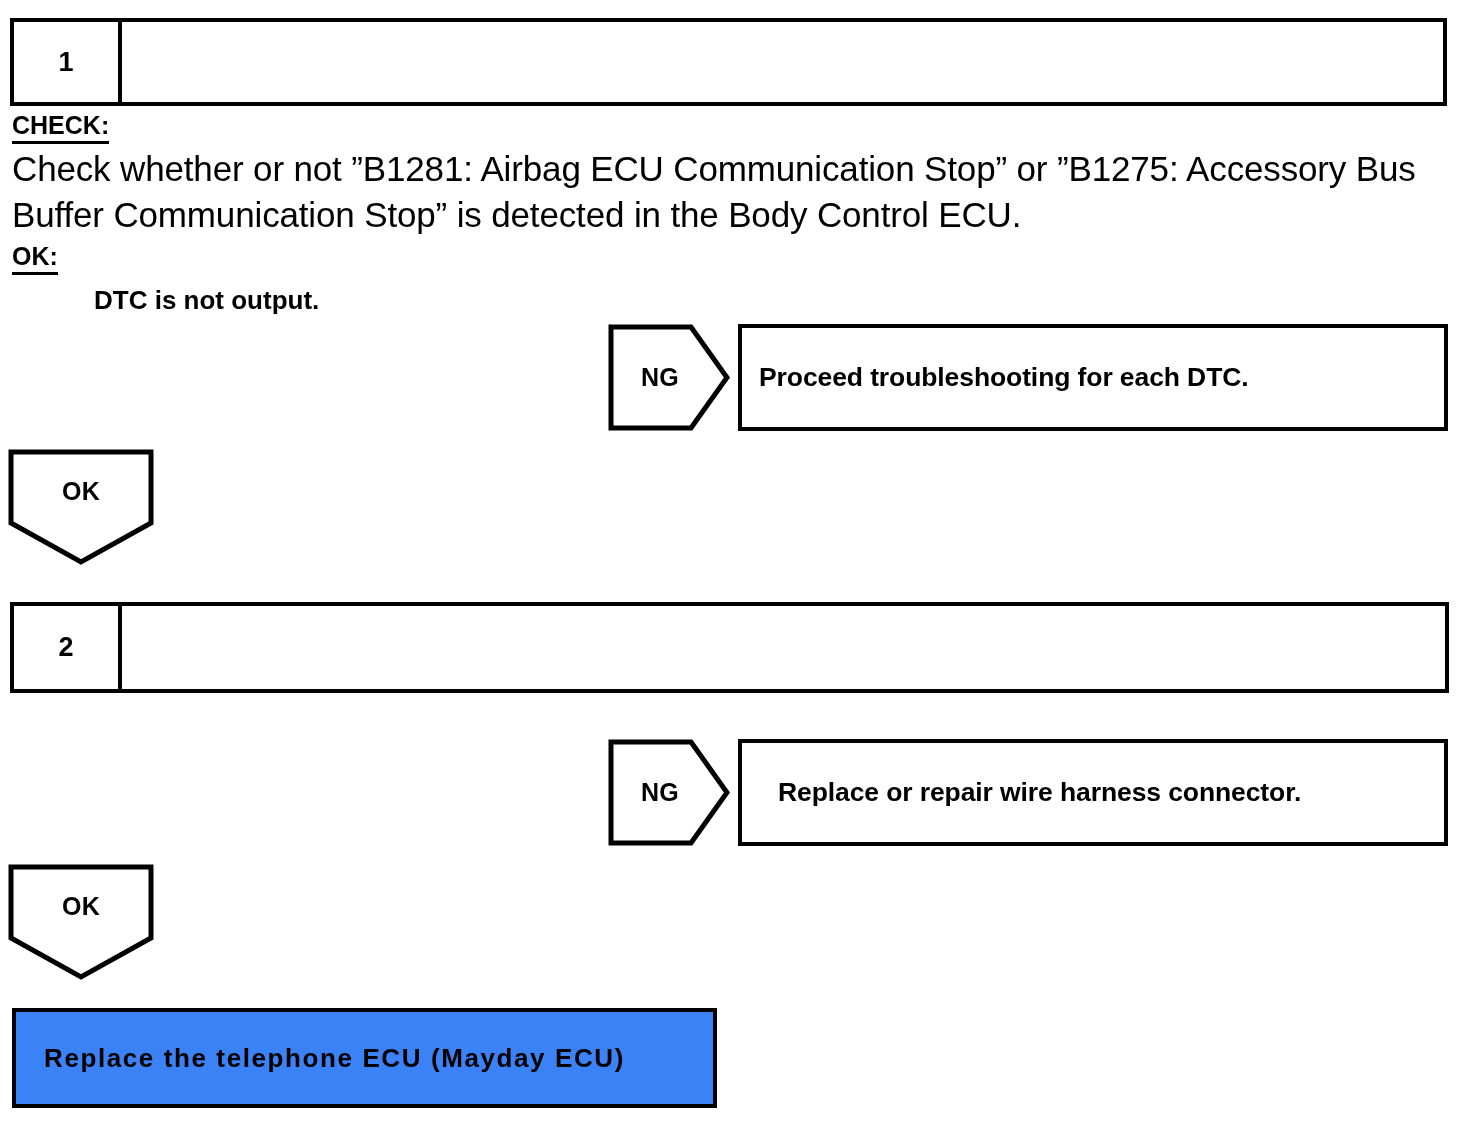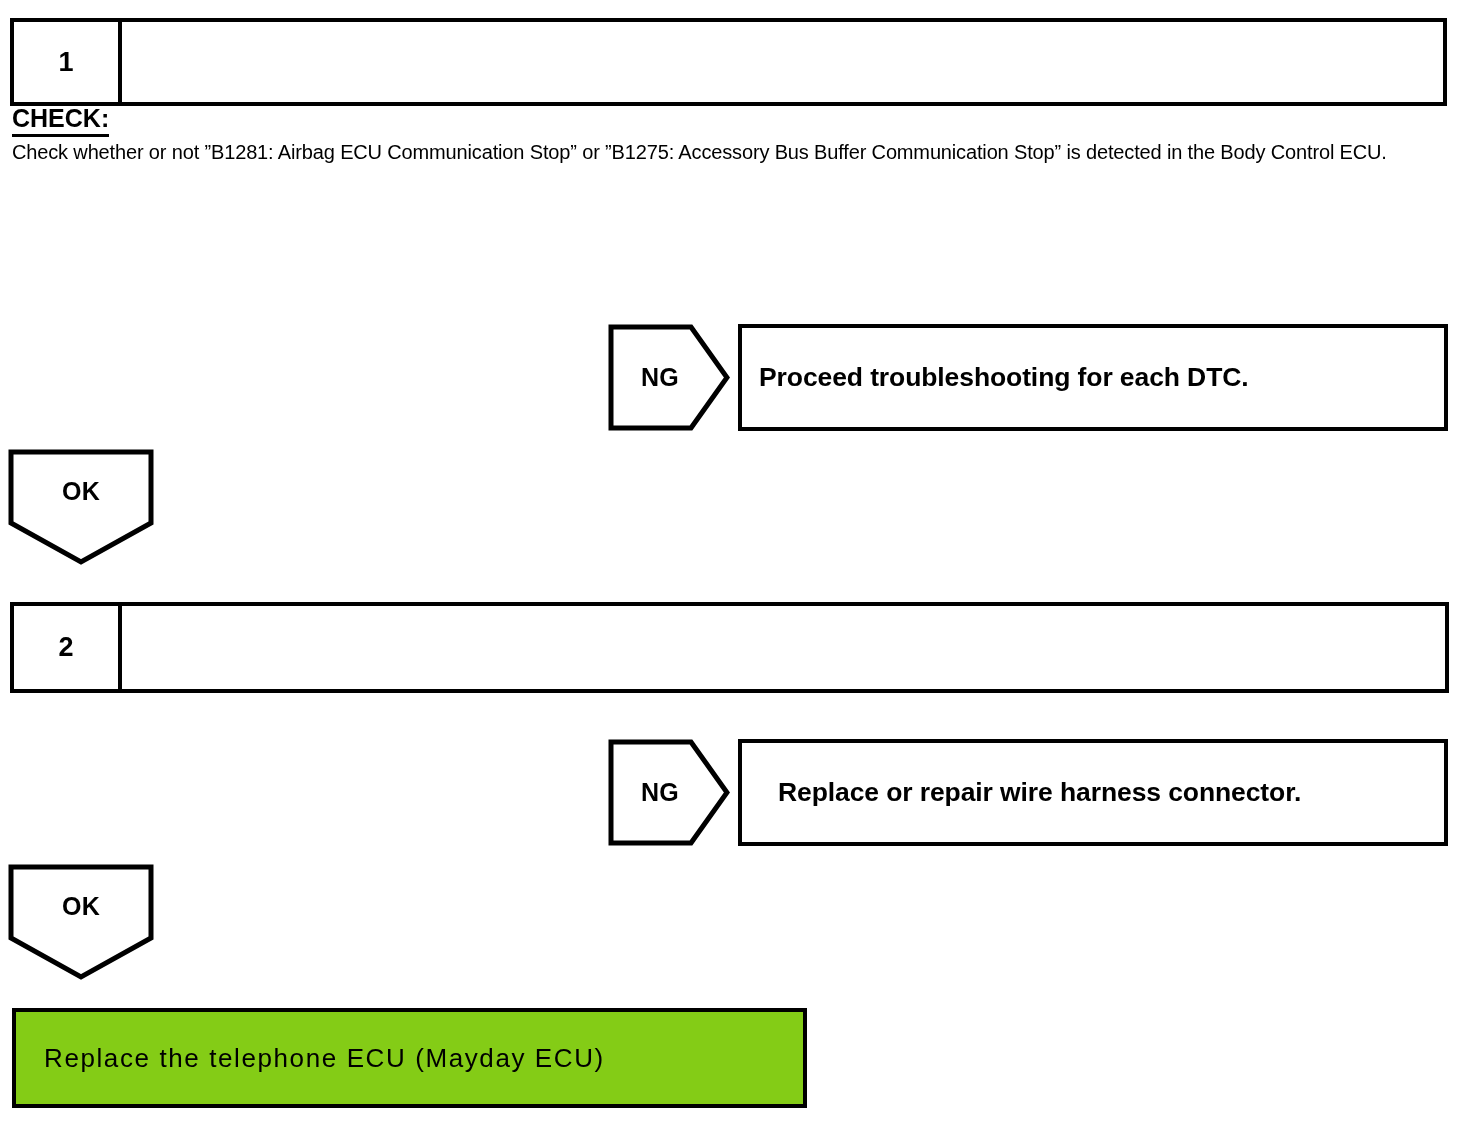--- a/index.html
+++ b/index.html
@@ -55,34 +55,34 @@
   }
 
   #step1-box { left: 10px; top: 18px; width: 1437px; height: 88px; }
   #step2-box { left: 10px; top: 602px; width: 1439px; height: 91px; }
   #step2-box .step-title { font-size: 26.5px; }
 
   
   .text-block {
     position: absolute;
     left: 12px;
-    top: 104px;
+    top: 111px;
     width: 1448px;
   }
   .label-underlined {
     display: inline-block;
     font-weight: bold;
     font-size: 25px;
     line-height: 1.16;
     border-bottom: 3px solid #000;
     padding-bottom: 1px;
     margin-bottom: 2px;
   }
   .check-body {
-    font-size: 20px;
+    font-size: 35px;
     line-height: 1.32;
     letter-spacing: -0.15px;
     width: 1448px;
   }
   .ok-label-wrap { margin-top: 4px; }
   .ok-value {
     font-weight: bold;
     font-size: 26px;
     margin-top: 8px;
     padding-left: 82px;
@@ -150,48 +150,52 @@
     letter-spacing: 0.3px;
   }
   #ok1 { left: 8px; top: 449px; }
   #ok2 { left: 8px; top: 864px; }
 
   
   #final-box {
     position: absolute;
     left: 12px;
     top: 1008px;
-    width: 795px;
+    width: 705px;
     height: 100px;
     border: 4px solid #000;
     box-sizing: border-box;
-    background: #84cc16;
+    background: #3b82f6;
     display: flex;
     align-items: center;
     padding-left: 28px;
     padding-right: 12px;
-    font-weight: normal;
+    font-weight: bold;
     font-size: 26px;
     letter-spacing: 1.6px;
   }
 </style>
 </head>
 <body>
 
 <div class="page">
 
   <div class="step-box" id="step1-box">
     <div class="step-num">1</div>
   </div>
 
   <div class="text-block">
     <div>
       <span class="label-underlined">CHECK:</span>
     </div>
     <div class="check-body">Check whether or not ”B1281: Airbag ECU Communication Stop” or ”B1275: Accessory Bus Buffer Communication Stop” is detected in the Body Control ECU.</div>
+    <div class="ok-label-wrap">
+      <span class="label-underlined">OK:</span>
+    </div>
+    <div class="ok-value">DTC is not output.</div>
   </div>
 
   <div class="ng-branch" id="ng1">
     <div class="ng-pent">
       <svg width="122" height="107" viewBox="0 0 122 107" xmlns="http://www.w3.org/2000/svg">
         <polygon points="3,3 83,3 119,53.5 83,104 3,104" fill="#ffffff" stroke="#000000" stroke-width="5"></polygon>
       </svg>
     </div>
     <div class="ng-label">NG</div>
     <div class="ng-rect">Proceed troubleshooting for each DTC.</div>

